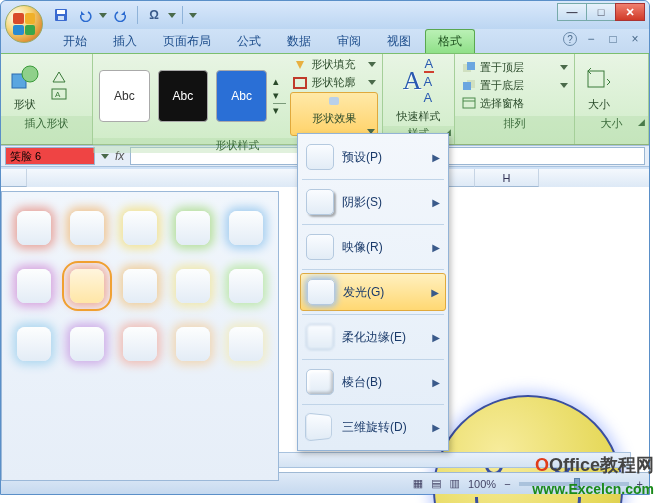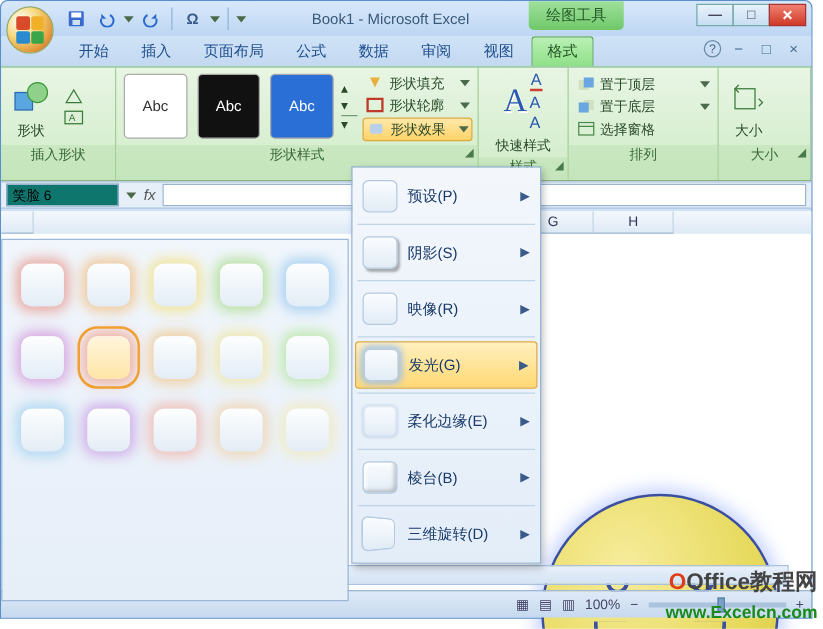--- a/index.html
+++ b/index.html
@@ -28,36 +28,36 @@
   .group-label { height: 28px; font-size: 11px; color: #3a6a3a; text-align: center; background: rgba(180,220,170,.4); position:relative;}
   .group-label .launcher{position:absolute;right:3px;top:1px;font-size:9px;color:#4a7a4a;}
   .big-btn { width: 40px; text-align: center; font-size: 11px; color:#2a4a2a;}
   .big-btn .ic{height:38px;display:flex;align-items:center;justify-content:center;}
   .shape-style-box { width: 52px; height: 52px; border: 1px solid #aaa; border-radius: 4px; display: flex; align-items: center; justify-content: center; font-size: 12px; color:#333; margin:2px;}
   .ss-white{background:#fff;}
   .ss-black{background:#111;color:#fff;}
   .ss-blue{background:#2a6fd6;color:#fff;}
   .vstack{display:flex;flex-direction:column;gap:1px;font-size:11px;color:#2a4a2a;}
   .vstack .row{display:flex;align-items:center;gap:3px;padding:1px 2px;}
-  .vstack .row.pressed{background:linear-gradient(#ffe9a8,#ffd36a);border:1px solid #e0a93c;border-radius:3px;}
+  .vstack .row.pressed{background:linear-gradient(#ffe9a8,#ffd36a);border:1px solid #e0a93c;border-radius:3px;flex-direction:column;}
   .mini-glyph{width:16px;height:14px;display:inline-flex;align-items:center;justify-content:center;}
   .names-box{height:22px;background:#e6eef8;border-top:1px solid #a8c2de;border-bottom:1px solid #a8c2de;display:flex;align-items:center;padding:0 4px;gap:6px;}
-  .name-input{width:90px;height:18px;background:#0f766e;border:1px solid #9ab6d3;font-size:11px;padding:0 4px;}
+  .name-input{width:90px;height:18px;background:#ef4444;border:1px solid #9ab6d3;font-size:11px;padding:0 4px;}
   .fx-label{font-style:italic;color:#555;}
   .formula-input{flex:1;height:18px;background:#fff;border:1px solid #9ab6d3;}
   .grid-area{position:absolute;left:0;right:0;top:168px;bottom:22px;background:#fff;}
   .col-headers{position:absolute;top:0;left:0;right:0;height:18px;background:linear-gradient(#f4f8fd,#dde9f6);display:flex;font-size:11px;}
   .col-h{width:64px;text-align:center;border-right:1px solid #c6d4e4;border-bottom:1px solid #9fb9d4;line-height:18px;color:#335;}
   .cells{position:absolute;top:18px;left:0;right:0;bottom:0;}
   .scroll-h{position:absolute;left:150px;right:18px;bottom:4px;height:16px;background:linear-gradient(#e8f0fa,#d4e3f3);border:1px solid #a8c2de;}
   .scroll-h .thumb{position:absolute;left:18px;width:90px;top:1px;bottom:1px;background:linear-gradient(#ddeafd,#b8d2ef);border:1px solid #8aaed2;border-radius:2px;}
   .statusbar{position:absolute;left:0;right:0;bottom:0;height:22px;background:linear-gradient(#dfeaf7,#c6d9ef);border-top:1px solid #9fb9d4;display:flex;align-items:center;justify-content:flex-end;padding:0 6px;gap:8px;font-size:11px;color:#446;}
   .zoom-slider{width:110px;height:4px;background:#aac2dc;position:relative;}
   .zoom-slider .knob{position:absolute;left:50%;top:-4px;width:6px;height:12px;background:#7aa0c8;border:1px solid #5a82aa;}
-  .effects-menu{position:absolute;left:280px;top:132px;width:152px;background:linear-gradient(#f3f7fc,#e3edf8);border:1px solid #93b3d6;box-shadow:2px 3px 6px rgba(0,0,0,.25);padding:4px 2px;}
+  .effects-menu{position:absolute;left:296px;top:132px;width:152px;background:linear-gradient(#f3f7fc,#e3edf8);border:1px solid #93b3d6;box-shadow:2px 3px 6px rgba(0,0,0,.25);padding:4px 2px;}
   .effects-menu .item{height:38px;display:flex;align-items:center;gap:8px;padding:0 6px;position:relative;color:#1a3a6a;}
   .effects-menu .item.highlight{background:linear-gradient(#fff0bf,#ffd873);border:1px solid #e0a93c;border-radius:3px;}
   .effects-menu .item .thumb{width:28px;height:26px;background:linear-gradient(#fafcff,#e2ecf6);border:1px solid #b4c9df;border-radius:5px;}
   .effects-menu .item .arrow{position:absolute;right:6px;color:#3a5a8a;font-size:10px;}
   .effects-menu .sep{height:1px;background:#c0d4e8;margin:3px 2px;}
   .glow-gallery{position:absolute;left:0;top:190px;width:278px;height:290px;background:linear-gradient(#f1f6fc,#e6eef8);border:1px solid #9bb8d8;display:grid;grid-template-columns:repeat(5,1fr);grid-auto-rows:56px;gap:2px;padding:8px 6px;align-content:start;}
   .glow-gallery .sw{border-radius:8px;margin:auto;width:34px;height:34px;background:linear-gradient(#fdfefe,#e3ecf6);}
   .smiley{position:absolute;left:432px;top:208px;width:190px;height:190px;border-radius:50%;background:radial-gradient(circle at 35% 30%,#f7ec9c,#e6d95b 60%,#d2c23c);border:2px solid #3a4fa0;box-shadow:0 0 14px 4px rgba(120,150,255,.45);}
   .smiley .eye{position:absolute;width:18px;height:18px;border:3px solid #3a4fa0;border-radius:50%;top:60px;}
   .smiley .eye.l{left:50px;} .smiley .eye.r{right:50px;}
@@ -101,22 +101,20 @@
             <path d="M4 4 A5 5 0 1 0 11 7" stroke="#2a6ad0" fill="none" stroke-width="1.6"></path>
             <path d="M11 3 L11 7 L7 7" fill="#2a6ad0"></path>
           </svg>
         </div>
       <div class="qat-sep"></div>
       <div class="qat-btn" style="font-weight:bold;color:#3a5a8a;">Ω</div>
       <span class="tri d"></span>
       <div class="qat-sep"></div>
       <span class="tri d"></span>
     </div>
-    <div class="title-text">Book1 - Microsoft Excel</div>
-    <div class="context-tab">绘图工具</div>
     <div class="win-controls">
       <div class="win-btn">—</div>
       <div class="win-btn">□</div>
       <div class="win-btn close">✕</div>
     </div>
   </div>
 
   <div class="tabs">
     <div class="tab">开始</div>
     <div class="tab">插入</div>

